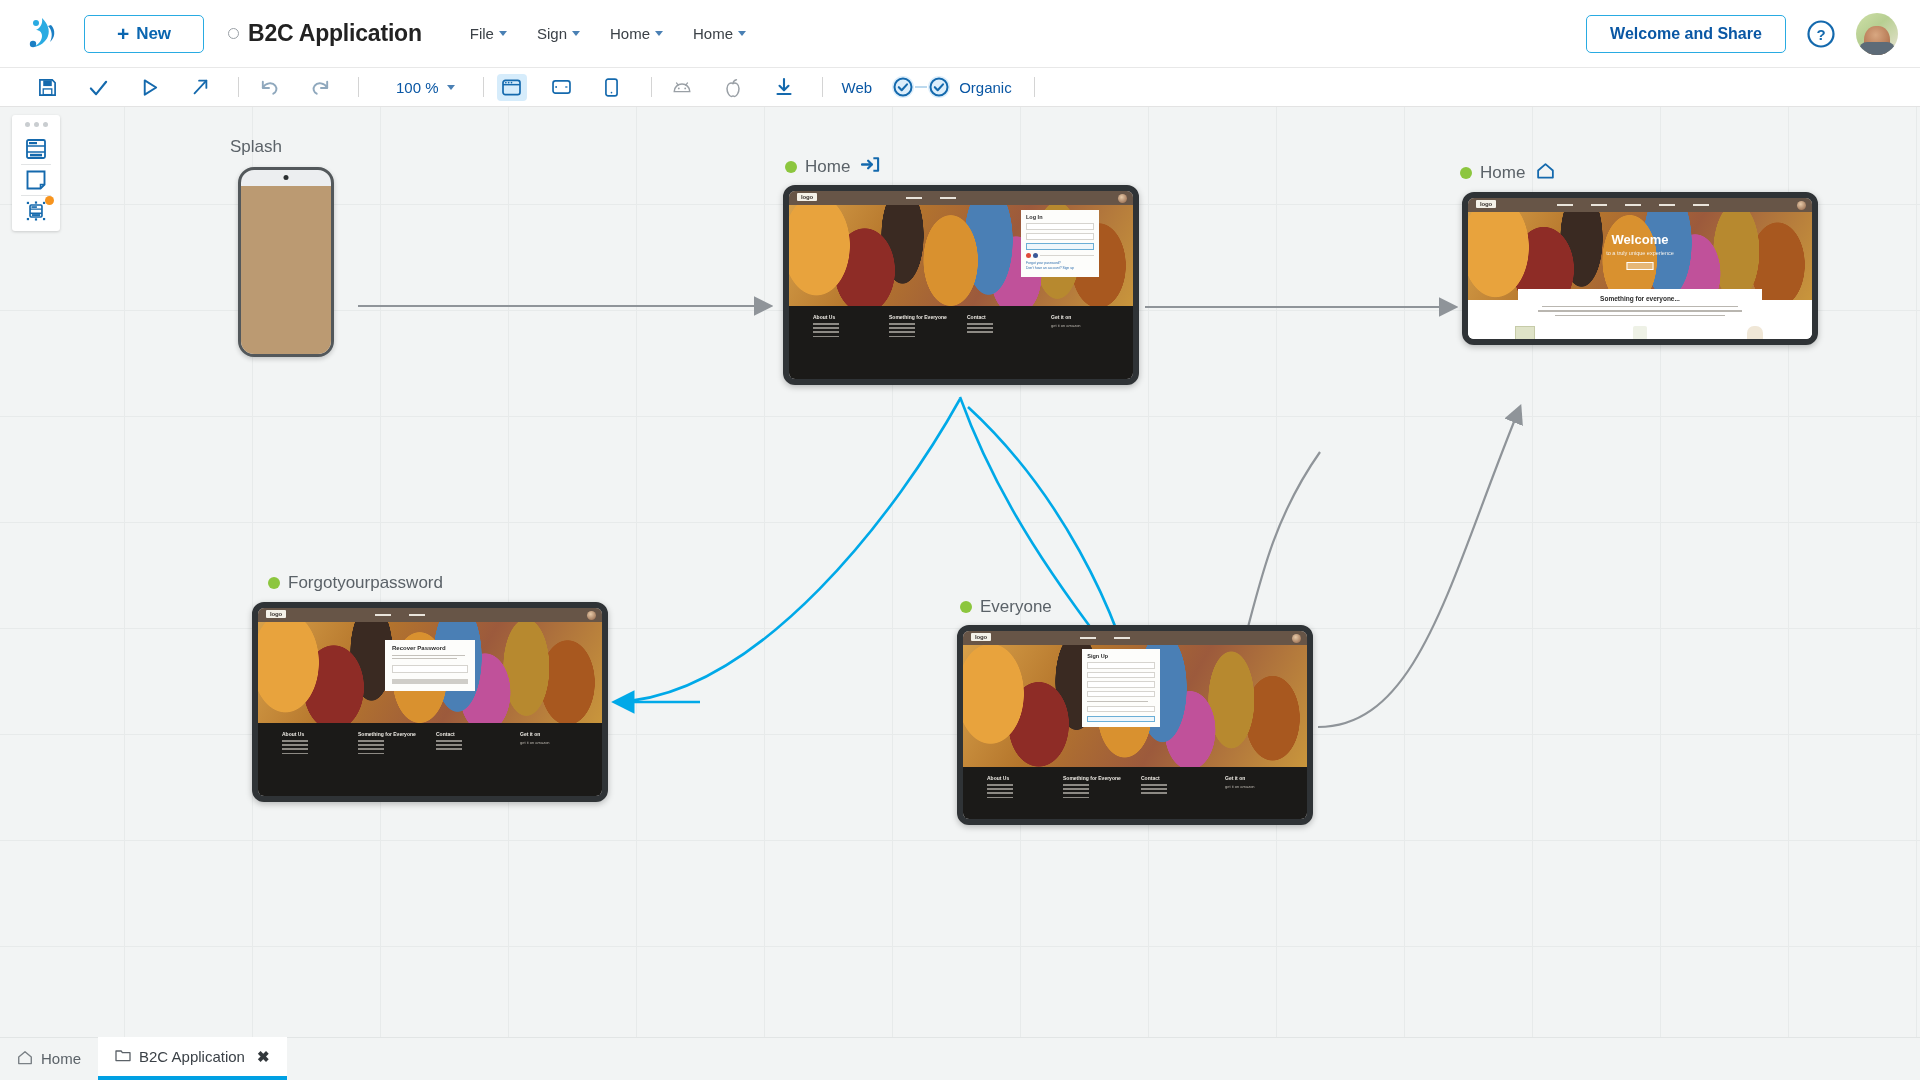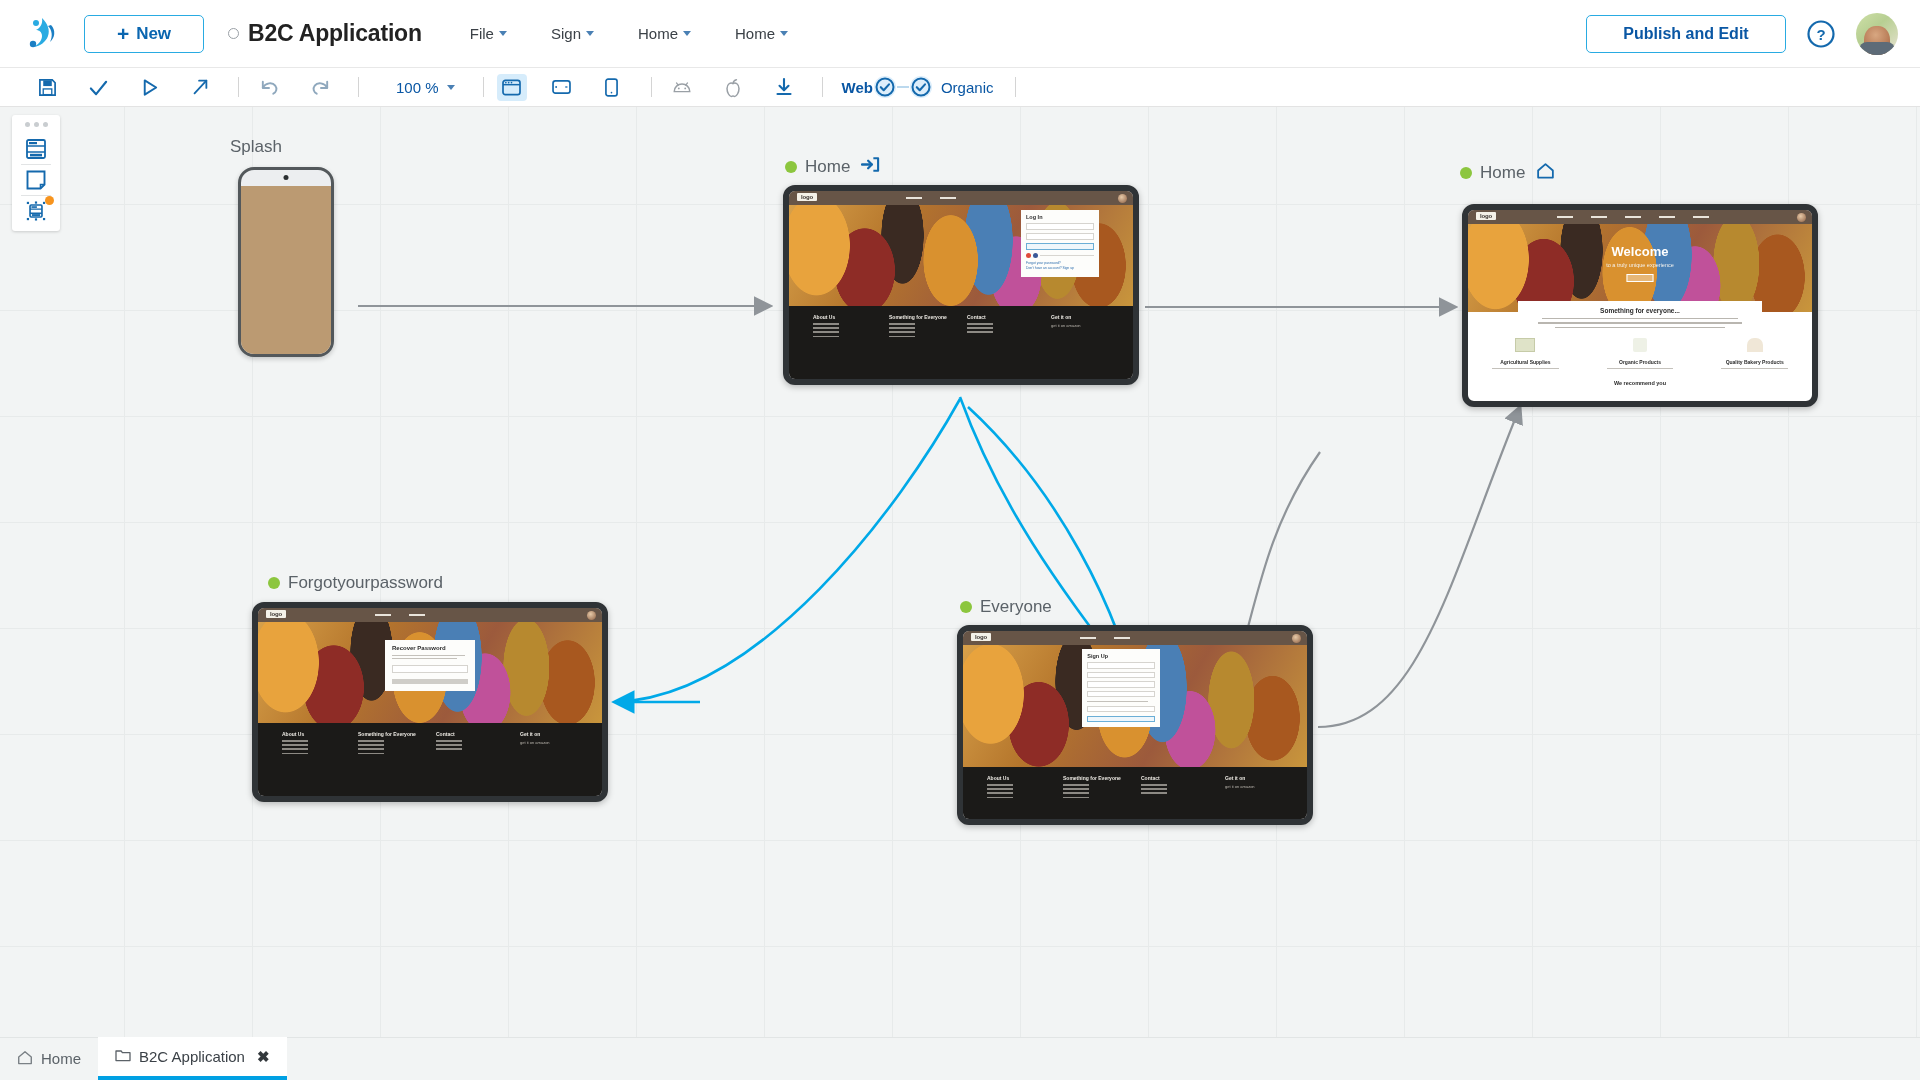--- a/index.html
+++ b/index.html
@@ -19,21 +19,21 @@
   .logo-wrap { width: 84px; display: flex; justify-content: center; align-items: center; }
   .new-btn {
     display: flex; align-items: center; justify-content: center; gap: 7px;
     width: 120px; height: 38px; border: 1.5px solid #29abe2; border-radius: 5px;
     color: #0a66b0; font-size: 17px; font-weight: bold; background: #fff; cursor: pointer;
   }
   .new-btn .plus { font-size: 21px; font-weight: bold; line-height: 1; color:#0a66b0;}
   .doc-title-wrap { display: flex; align-items: center; gap: 9px; margin-left: 24px; }
   .doc-circle { width: 11px; height: 11px; border-radius: 50%; border: 1.6px solid #9aa0a6; }
   .doc-title { font-size: 23px; font-weight: bold; color: #222; letter-spacing: -0.2px; }
-  .menu-bar { display: flex; align-items: center; gap: 44px; margin-left: 48px; }
+  .menu-bar { display: flex; align-items: center; gap: 30px; margin-left: 48px; }
   .menu-item {
     display: flex; align-items: center; gap: 5px;
     font-size: 15px; color: #3b4147; cursor: pointer;
   }
   .caret { width: 0; height: 0; border-left: 4.5px solid transparent; border-right: 4.5px solid transparent; border-top: 5px solid #4a80b4; }
   .header-right { margin-left: auto; display: flex; align-items: center; gap: 20px; padding-right: 22px; }
   .publish-btn {
     width: 200px; height: 38px; border: 1.5px solid #29abe2; border-radius: 5px;
     color: #0a57a4; font-size: 16px; font-weight: bold; background: #fff;
     display: flex; align-items: center; justify-content: center; cursor: pointer;
@@ -199,21 +199,21 @@
       <span>Home</span>
       <span class="caret"></span>
     </div>
     <div class="menu-item">
       <span>Home</span>
       <span class="caret"></span>
     </div>
   </div>
 
   <div class="header-right">
-    <button class="publish-btn">Publish and Edit</button>
+    <button class="publish-btn">Welcome and Share</button>
     <span class="help-icon">
       <svg width="30" height="30" viewBox="0 0 30 30">
         <circle cx="15" cy="15" r="12.5" fill="none" stroke="#1469ad" stroke-width="2.2"></circle>
         <text x="15" y="21" font-size="15" font-weight="bold" fill="#1469ad" text-anchor="middle" font-family="Liberation Sans, sans-serif">?</text>
       </svg>
     </span>
     <span class="avatar"></span>
   </div>
 </div>
 
@@ -301,21 +301,21 @@
   <span class="tb-icon">
     <svg width="20" height="20" viewBox="0 0 20 20">
         <path d="M10 2v11" stroke="#1469ad" stroke-width="2.1" stroke-linecap="round"></path>
         <path d="M5.5 8.8L10 13.3 14.5 8.8" fill="none" stroke="#1469ad" stroke-width="2.1" stroke-linecap="round" stroke-linejoin="round"></path>
         <path d="M3.5 17h13" stroke="#1469ad" stroke-width="2.1" stroke-linecap="round"></path>
       </svg>
   </span>
   <span class="tb-sep"></span>
 
   <div class="wm-group">
-    <span class="wm-label" style="margin-right:0;font-weight:bold;">Web</span>
+    <span class="wm-label" style="margin-right:19px;">Web</span>
     <span class="wm-check">
       <svg width="24" height="24" viewBox="0 0 24 24">
           <circle cx="12" cy="12" r="11" fill="#ddeefb"></circle>
           <circle cx="12" cy="12" r="8.5" fill="none" stroke="#1469ad" stroke-width="2"></circle>
           <path d="M7.8 12.2l2.9 3 5.3-5.8" fill="none" stroke="#1469ad" stroke-width="2.1" stroke-linecap="round" stroke-linejoin="round"></path>
         </svg>
     </span>
     <span class="wm-line"></span>
     <span class="wm-check">
       <svg width="24" height="24" viewBox="0 0 24 24">
@@ -475,21 +475,21 @@
   <div class="node-label" style="left:1460px; top:55px;">
     <span class="dot-green"></span>
     <span>Home</span>
     <span style="margin-left:3px;">
       <svg width="19" height="17" viewBox="0 0 20 18">
           <path d="M2.2 9L10 2.2 17.8 9v7.5H2.2z" fill="none" stroke="#1469ad" stroke-width="1.9" stroke-linejoin="round"></path>
         </svg>
     </span>
   </div>
   <div class="screen" style="left:1462px; top:85px;">
-    <div class="browser-frame" style="width:356px; height:203px;margin-top:12px;">
+    <div class="browser-frame" style="width:356px; height:153px;">
       <div class="wf-nav">
         <span class="wf-logo">logo</span>
         <span class="wf-nav-links" style="left:26%;">
             <i></i>
             <i></i>
             <i></i>
             <i></i>
             <i></i>
           </span>
         <span class="wf-avatar"></span>

